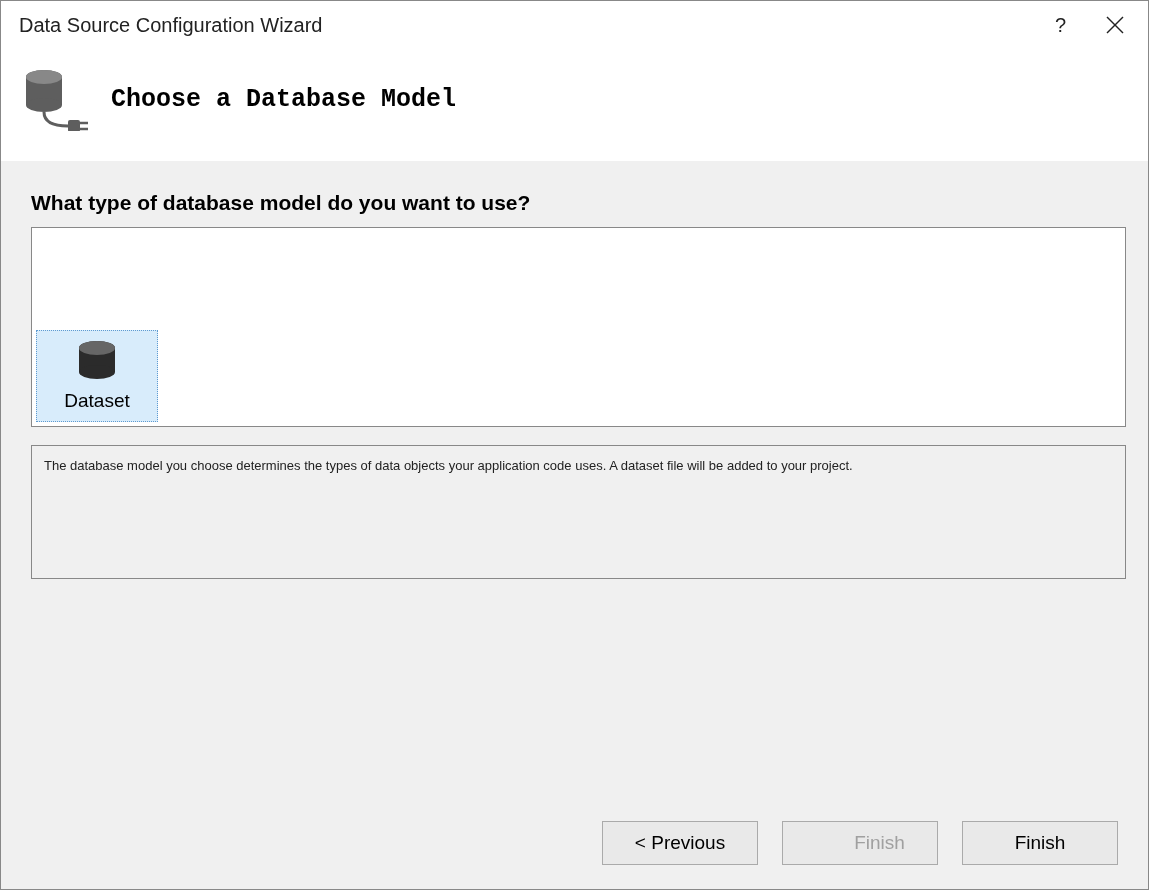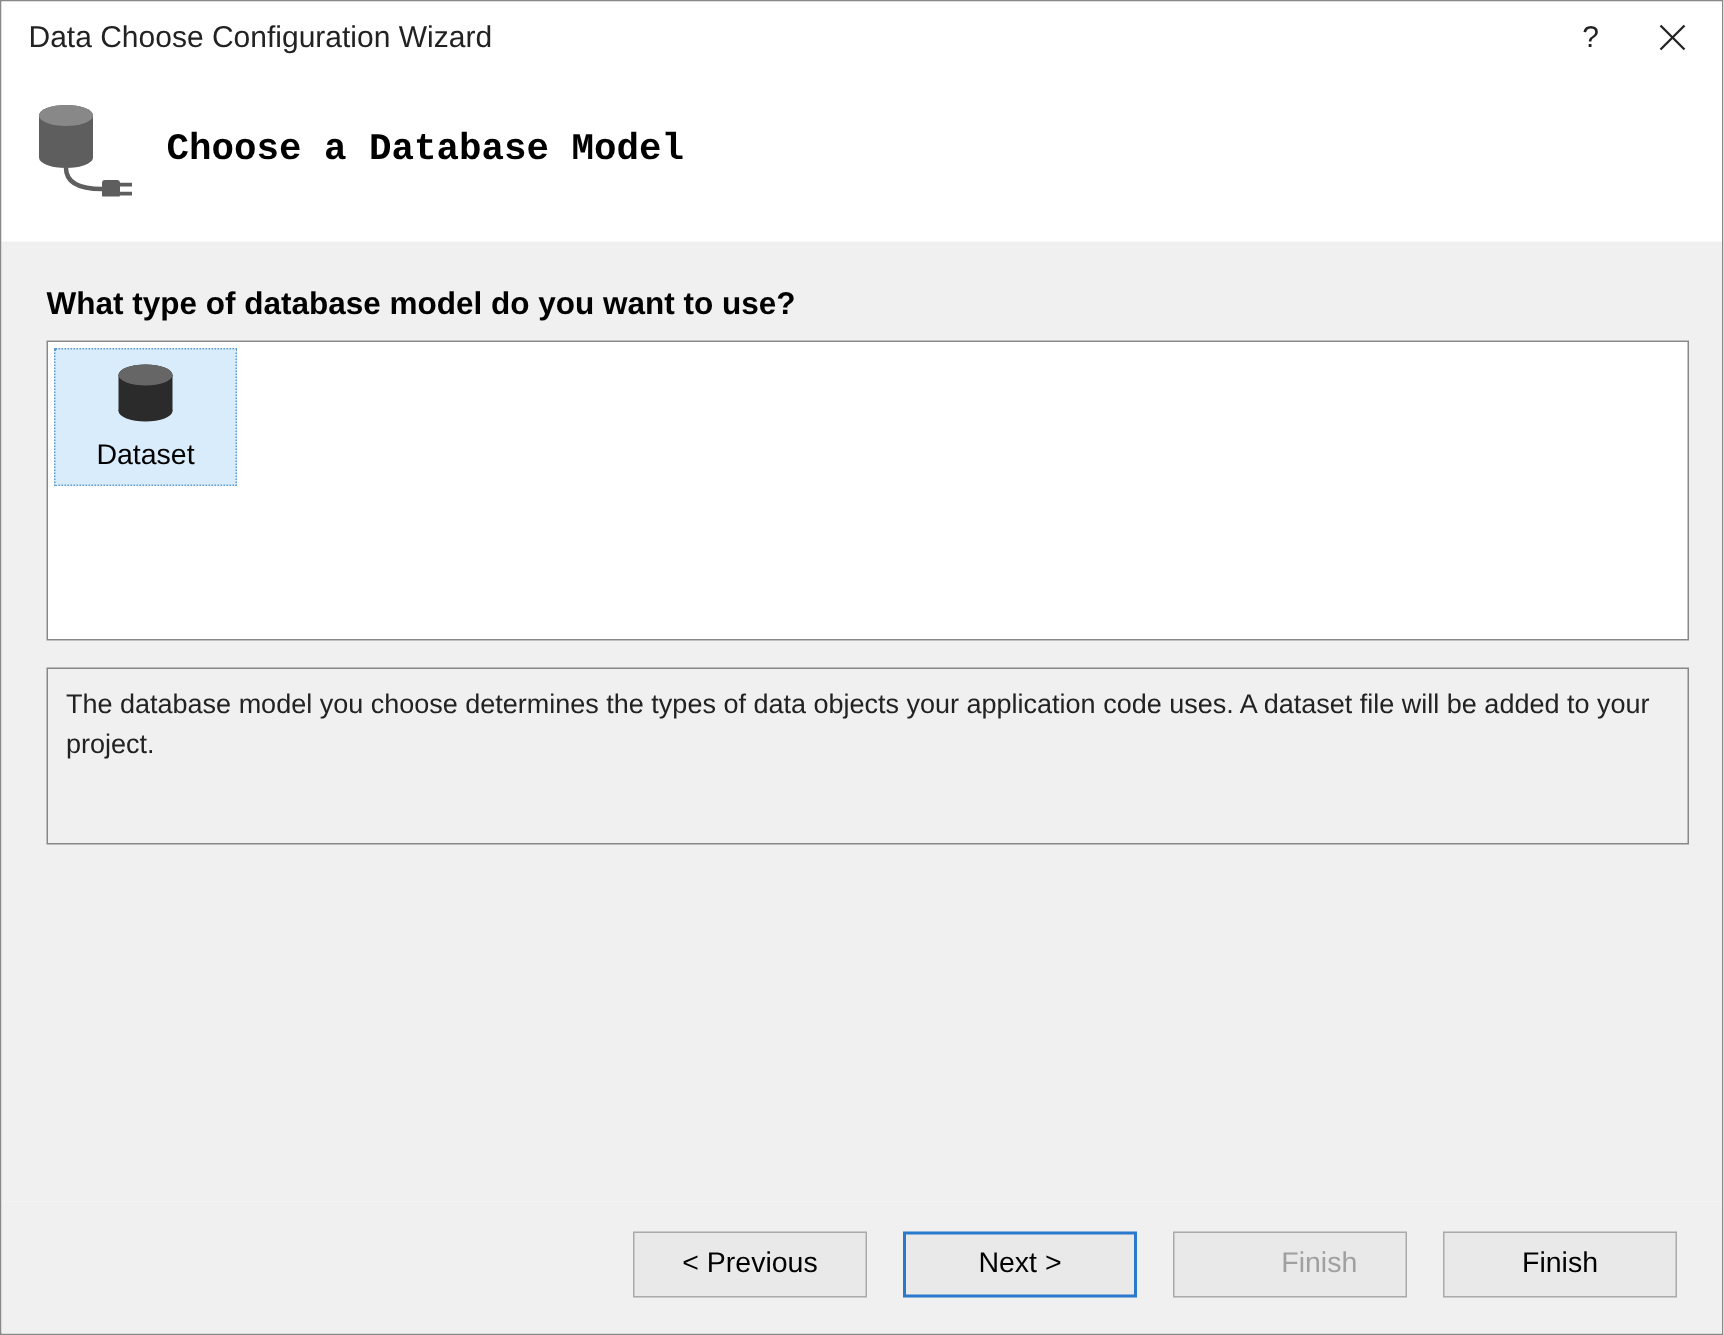--- a/index.html
+++ b/index.html
@@ -68,21 +68,21 @@
     font-weight: 700;
     color: #000;
     margin-bottom: 12px;
   }
   .model-list {
     background: #fff;
     border: 1px solid #888;
     height: 200px;
     padding: 4px;
     display: flex;
-    align-items: flex-start;
+    align-items: flex-end;
   }
   .model-item {
     width: 122px;
     height: 92px;
     border: 1px dotted #5e9ad0;
     background: #d8ecfb;
     display: flex;
     flex-direction: column;
     align-items: center;
     justify-content: center;
@@ -91,23 +91,23 @@
   .model-item-icon { margin-bottom: 6px; }
   .model-item-label {
     font-size: 19px;
     color: #000;
   }
   .description-box {
     margin-top: 18px;
     border: 1px solid #888;
     background: #f0f0f0;
     padding: 10px 12px;
-    font-size: 18px;
+    font-size: 13px;
     color: #222;
-    height: 118px;
+    height: 134px;
     line-height: 1.5;
   }
   .footer {
     padding: 20px 30px 24px 30px;
     display: flex;
     justify-content: flex-end;
     gap: 24px;
     background: #f0f0f0;
   }
   .btn {
@@ -129,21 +129,21 @@
     border: 2px solid #2b79cc;
     background: #e9e9e9;
   }
 </style>
 </head>
 <body>
 
 <div class="window">
 
   <div class="titlebar">
-    <div class="titlebar-title">Data Choose Configuration Wizard</div>
+    <div class="titlebar-title">Data Source Configuration Wizard</div>
     <div class="titlebar-controls">
       <div class="titlebar-help">?</div>
       <div class="titlebar-close">
         <svg width="18" height="18" viewBox="0 0 18 18">
           <line x1="1" y1="1" x2="17" y2="17" stroke="#222" stroke-width="1.5"></line>
           <line x1="17" y1="1" x2="1" y2="17" stroke="#222" stroke-width="1.5"></line>
         </svg>
       </div>
     </div>
   </div>
@@ -179,18 +179,17 @@
         </div>
         <div class="model-item-label">Dataset</div>
       </div>
     </div>
 
     <div class="description-box">The database model you choose determines the types of data objects your application code uses. A dataset file will be added to your project.</div>
   </div>
 
   <div class="footer">
     <button class="btn">&lt; Previous</button>
-    <button class="btn default">Next &gt;</button>
     <button class="btn" disabled="">Finish</button>
     <button class="btn">Finish</button>
   </div>
 
 </div>
 
 </body></html>

